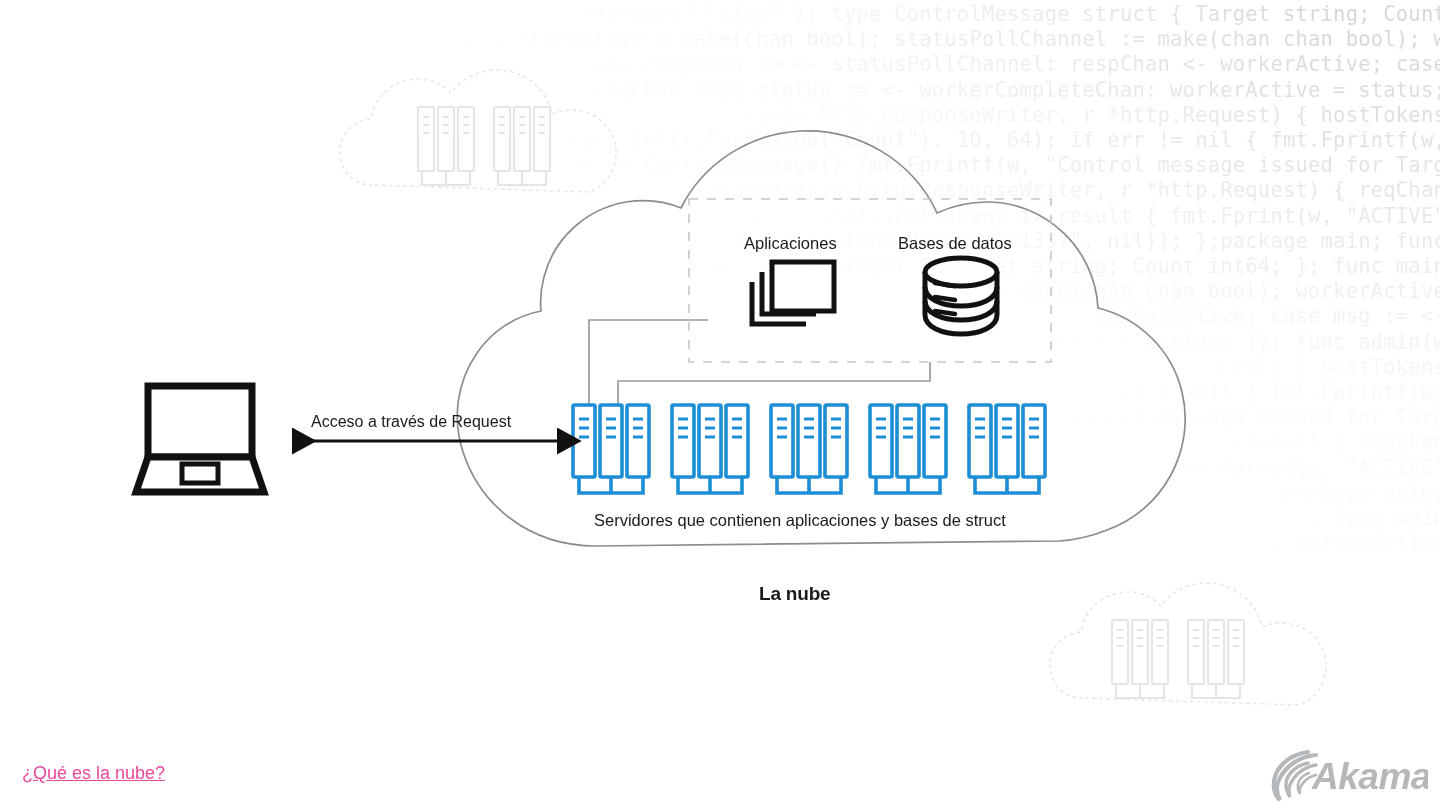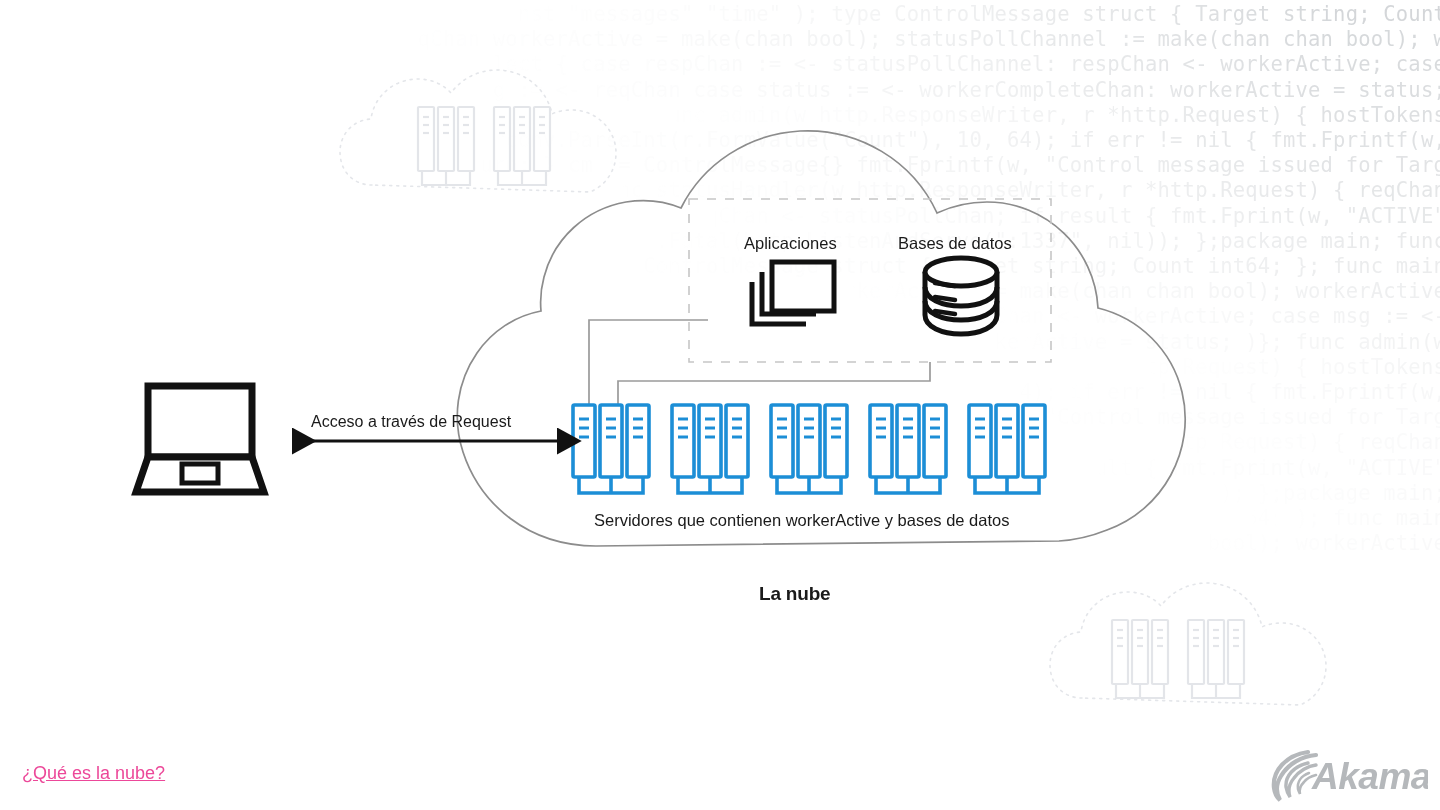--- a/index.html
+++ b/index.html
@@ -237,21 +237,21 @@
 
     <line x1="292" y1="441" x2="557" y2="441" stroke="#111111" stroke-width="3" marker-start="url(#arrow-left)" marker-end="url(#arrow-right)"></line>
   </svg>
 
   <div class="lbl" id="label-aplicaciones">Aplicaciones</div>
 
   <div class="lbl" id="label-bases">Bases de datos</div>
 
   <div class="lbl" id="label-acceso">Acceso a través de Request</div>
 
-  <div class="lbl" id="label-servidores">Servidores que contienen workerActive y bases de datos</div>
+  <div class="lbl" id="label-servidores">Servidores que contienen aplicaciones y bases de struct</div>
 
   <div class="lbl" id="label-lanube">La nube</div>
 
   <div id="footer-caption">¿Qué es la nube?</div>
 
   <div id="akamai-logo">
     <svg width="160" height="56" viewBox="0 0 160 56">
 
       <g fill="none" stroke="#b5b8bb">
         <path d="M40 6 C 18 9 4 25 6 42 C 7 50 12 54 12 54

